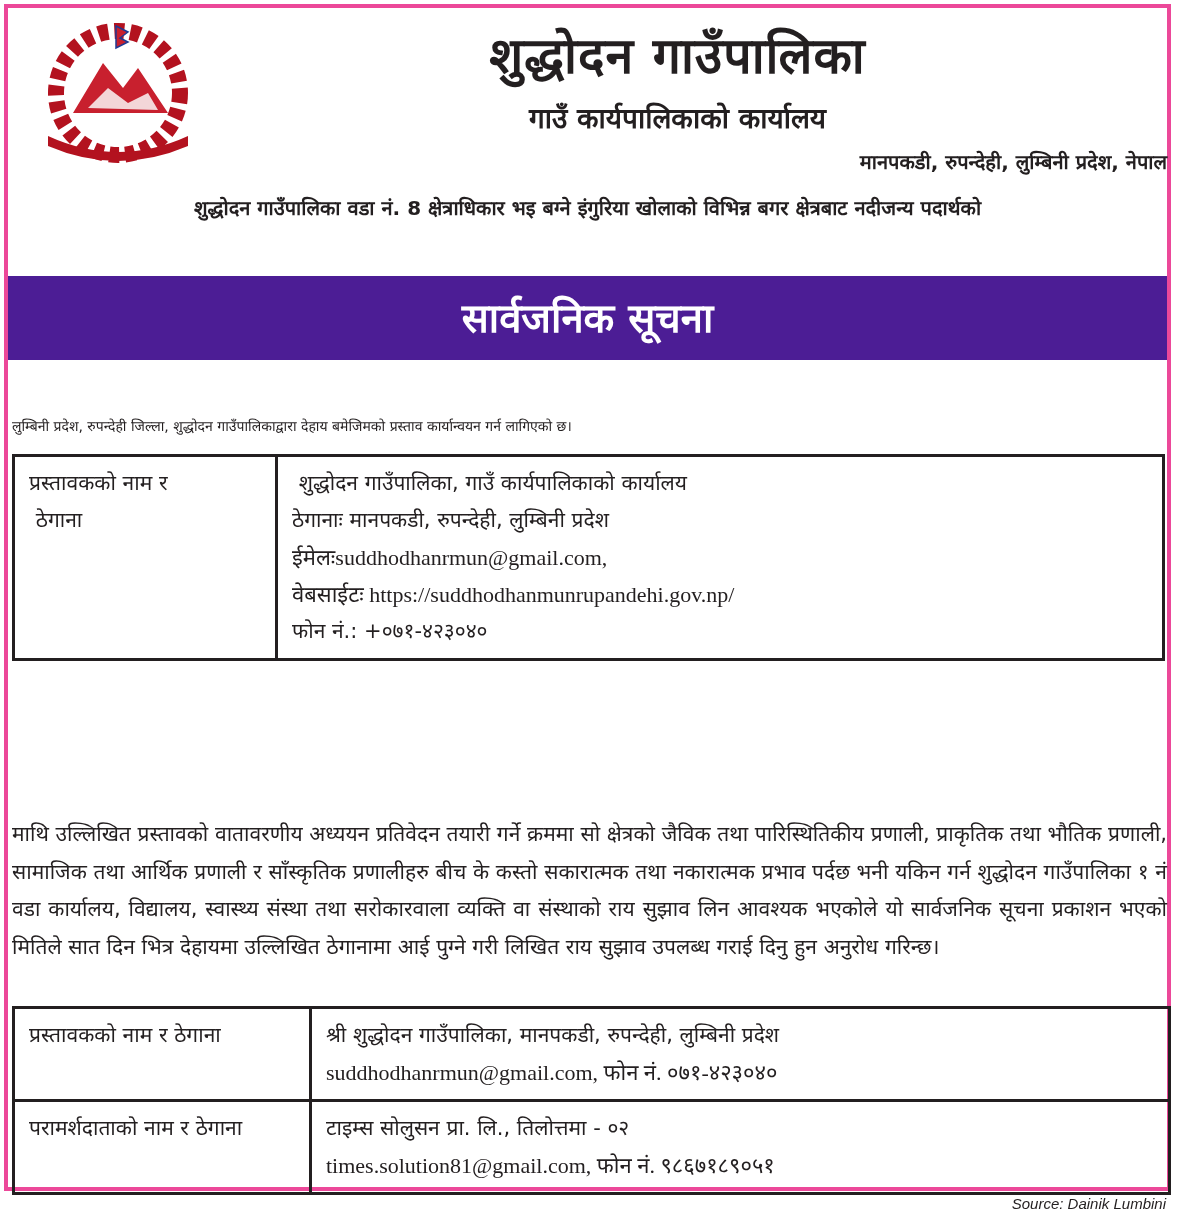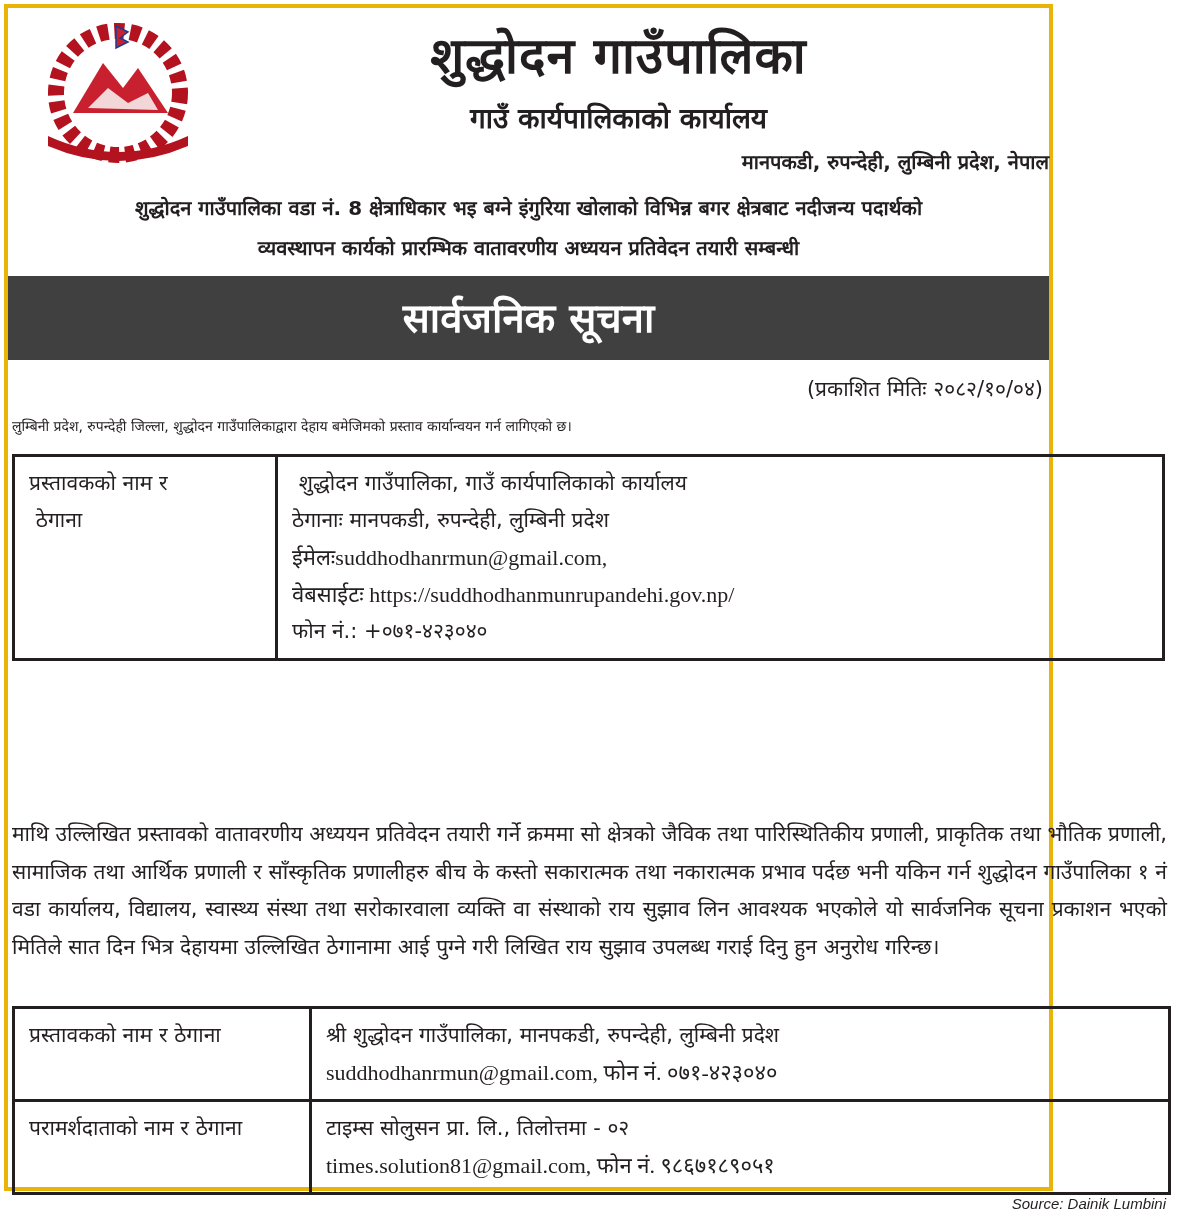--- a/index.html
+++ b/index.html
@@ -1,30 +1,30 @@
 <!DOCTYPE html>
 <html><head>
 <meta charset="utf-8">
 <style>
   html, body { margin: 0; padding: 0; background: #ffffff; }
   body { width: 1181px; height: 1221px; position: relative; overflow: hidden;
          font-family: "DejaVu Sans", sans-serif; color: #231f20; }
-  .notice { position: absolute; left: 4px; top: 4px; width: 1049px; height: 1187px;
-            border: 4px solid #eab308; box-sizing: border-box; background: #fff; }
+  .notice { position: absolute; left: 4px; top: 4px; width: 1167px; height: 1187px;
+            border: 4px solid #ec4899; box-sizing: border-box; background: #fff; }
   .header { position: relative; height: 270px; }
   .logo { position: absolute; left: 20px; top: 10px; width: 180px; height: 150px; }
   .title-main { position: absolute; left: 0; right: 0; top: 12px; text-align: center;
                 font-size: 50px; font-weight: bold; letter-spacing: 1px; padding-left: 180px; box-sizing: border-box;}
   .title-sub { position: absolute; left: 0; right: 0; top: 90px; text-align: center;
                font-size: 28px; font-weight: bold; padding-left: 180px; box-sizing: border-box;}
   .title-addr { position: absolute; left: 0; right: 0; top: 140px; text-align: right;
                 font-size: 20px; font-weight: bold; padding-left: 180px; box-sizing: border-box;}
   .subject { position: absolute; left: 0; right: 0; top: 180px; text-align: center;
              font-size: 20px; font-weight: bold; line-height: 40px; }
-  .band { position: absolute; left: 0; right: 0; top: 268px; height: 84px; background: #404040;
+  .band { position: absolute; left: 0; right: 0; top: 268px; height: 84px; background: #4c1d95;
           color: #fff; text-align: center; font-size: 40px; font-weight: bold; line-height: 84px; }
   .date { position: absolute; right: 6px; top: 366px; font-size: 21px; }
   .intro { position: absolute; left: 4px; top: 408px; font-size: 14px; white-space: nowrap; }
   table.info { position: absolute; border-collapse: collapse; font-size: 21px; }
   table.info td { border: 3px solid #231f20; vertical-align: top; padding: 8px 14px; line-height: 37px; }
   .t1 { left: 4px; top: 446px; width: 1153px; }
   .t1 td.lbl { width: 232px; }
   .t2 { left: 4px; top: 998px; width: 1159px; }
   .t2 td.lbl { width: 266px; }
   .para { position: absolute; left: 4px; top: 808px; width: 1155px; font-size: 21px; line-height: 37.5px;
@@ -43,27 +43,25 @@
       <path d="M45 95 L75 45 L95 70 L110 50 L140 95 Z" fill="#c8202e"></path>
       <path d="M60 90 L80 70 L100 85 L120 75 L130 92 Z" fill="#f3d6d8"></path>
       <path d="M88 8 L88 30 L100 24 L92 20 L100 14 Z" fill="#c8202e" stroke="#1f3a93" stroke-width="1.5"></path>
       <path d="M20 118 Q90 150 160 118 L160 128 Q90 158 20 128 Z" fill="#b3121f"></path>
     </svg>
     <div class="title-main">शुद्धोदन गाउँपालिका</div>
     <div class="title-sub">गाउँ कार्यपालिकाको कार्यालय</div>
     <div class="title-addr">मानपकडी, रुपन्देही, लुम्बिनी प्रदेश, नेपाल</div>
     <div class="subject">
       <div>शुद्धोदन गाउँपालिका वडा नं. 8 क्षेत्राधिकार भइ बग्ने इंगुरिया खोलाको विभिन्न बगर क्षेत्रबाट नदीजन्य पदार्थको</div>
-      <div>व्यवस्थापन कार्यको प्रारम्भिक वातावरणीय अध्ययन प्रतिवेदन तयारी सम्बन्धी</div>
     </div>
   </div>
 
   <div class="band">सार्वजनिक सूचना</div>
 
-  <div class="date">(प्रकाशित मितिः २०८२/१०/०४)</div>
   <div class="intro">लुम्बिनी प्रदेश, रुपन्देही जिल्ला, शुद्धोदन गाउँपालिकाद्वारा देहाय बमेजिमको प्रस्ताव कार्यान्वयन गर्न लागिएको छ।</div>
 
   <table class="info t1">
     <tbody>
         <tr>
       <td class="lbl">
         <div>प्रस्तावकको नाम र</div>
         <div style="white-space:pre"> ठेगाना</div>
       </td>
       <td>

